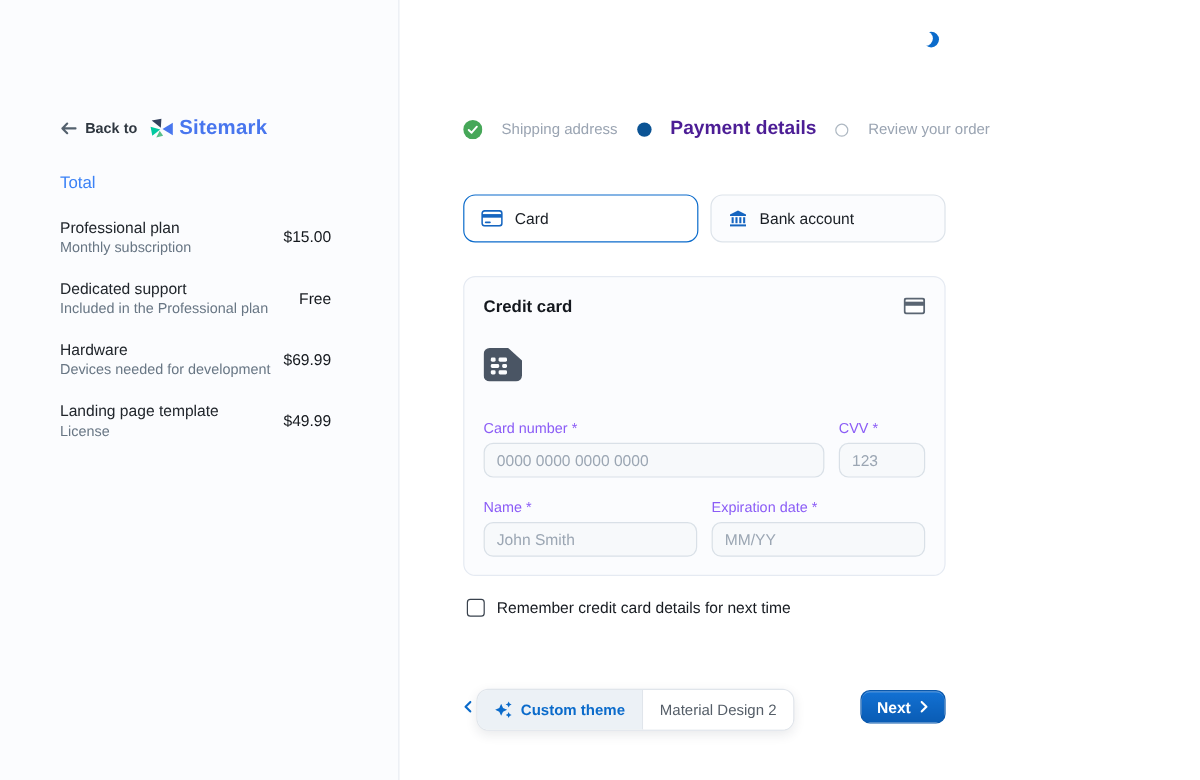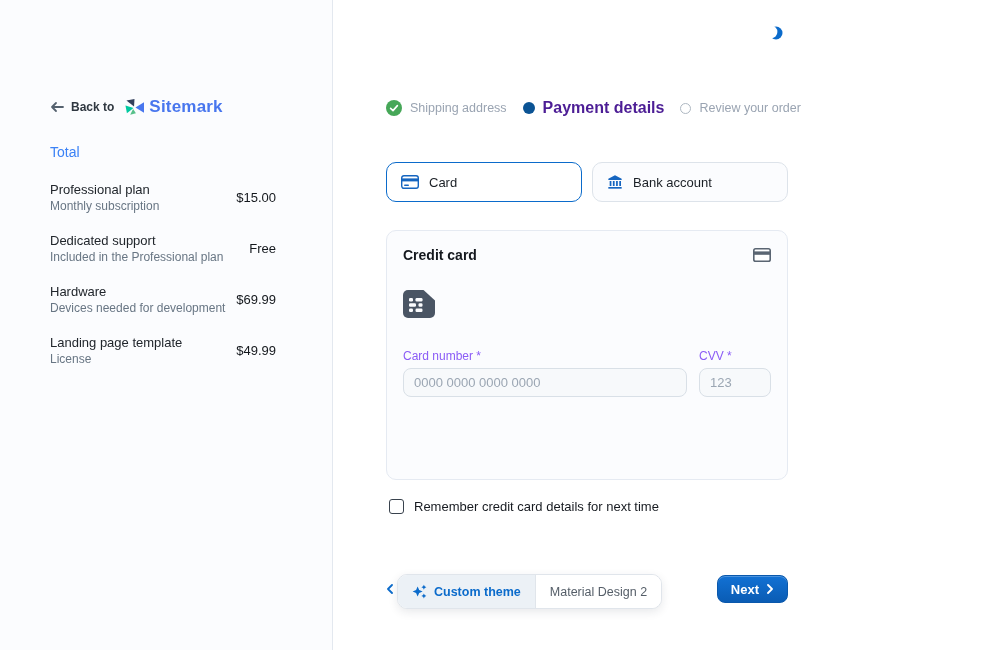--- a/index.html
+++ b/index.html
@@ -24,21 +24,21 @@
   .item-title{font-size:13px;font-weight:500;color:#21262C;}
   .item-sub{font-size:12px;color:#687684;margin-top:2px;}
   .item-price{font-size:13px;font-weight:500;color:#14181D;white-space:nowrap;}
 
   
   .right-pane{position:absolute;left:333px;top:0;width:667px;height:650px;background:#fff;}
   .mode-toggle{position:absolute;left:429px;top:20px;width:26px;height:26px;border:none;background:transparent;
     display:flex;align-items:center;justify-content:center;cursor:pointer;padding:0;}
 
   .stepper{position:absolute;left:53px;top:99px;width:402px;display:flex;align-items:center;gap:8px;}
-  .step{display:flex;align-items:center;gap:8px;white-space:nowrap;}
+  .step{display:flex;align-items:center;gap:16px;white-space:nowrap;}
   .step-label{font-size:12.5px;color:#9AA4B2;}
   .step.active .step-label{color:#4c1d95;font-weight:700;font-size:16px;text-align:center;}
   .connector{flex:1;height:1px;background:#E2E8F0;}
   .dot-active{width:12px;height:12px;border-radius:50%;background:#0B5394;display:inline-block;}
   .dot-pending{width:11px;height:11px;border-radius:50%;border:1.5px solid #AEB8C2;display:inline-block;box-sizing:border-box;}
 
   .method-row{position:absolute;left:53px;top:162px;width:402px;display:flex;gap:10px;}
   .method-btn{flex:1;height:40px;border-radius:10px;display:flex;align-items:center;gap:10px;
     padding:0 0 0 14px;font-size:13px;font-weight:500;color:#1A1F25;cursor:pointer;box-sizing:border-box;
     font-family:"Liberation Sans",sans-serif;}
@@ -234,20 +234,30 @@
       <div class="field grow">
         <label>Card number *</label>
         <input type="text" placeholder="0000 0000 0000 0000" style="">
       </div>
       <div class="field cvv">
         <label>CVV *</label>
         <input type="text" placeholder="123" style="">
       </div>
     </div>
 
+    <div class="form-row r2">
+      <div class="field half">
+        <label>Name *</label>
+        <input type="text" placeholder="John Smith" style="">
+      </div>
+      <div class="field half">
+        <label>Expiration date *</label>
+        <input type="text" placeholder="MM/YY" style="">
+      </div>
+    </div>
   </div>
 
   <div class="remember-row">
     <span class="checkbox"></span>
     <span class="remember-label">Remember credit card details for next time</span>
   </div>
 
   <div class="nav-row">
     <button class="prev-link">
       <span style="display:flex;">

